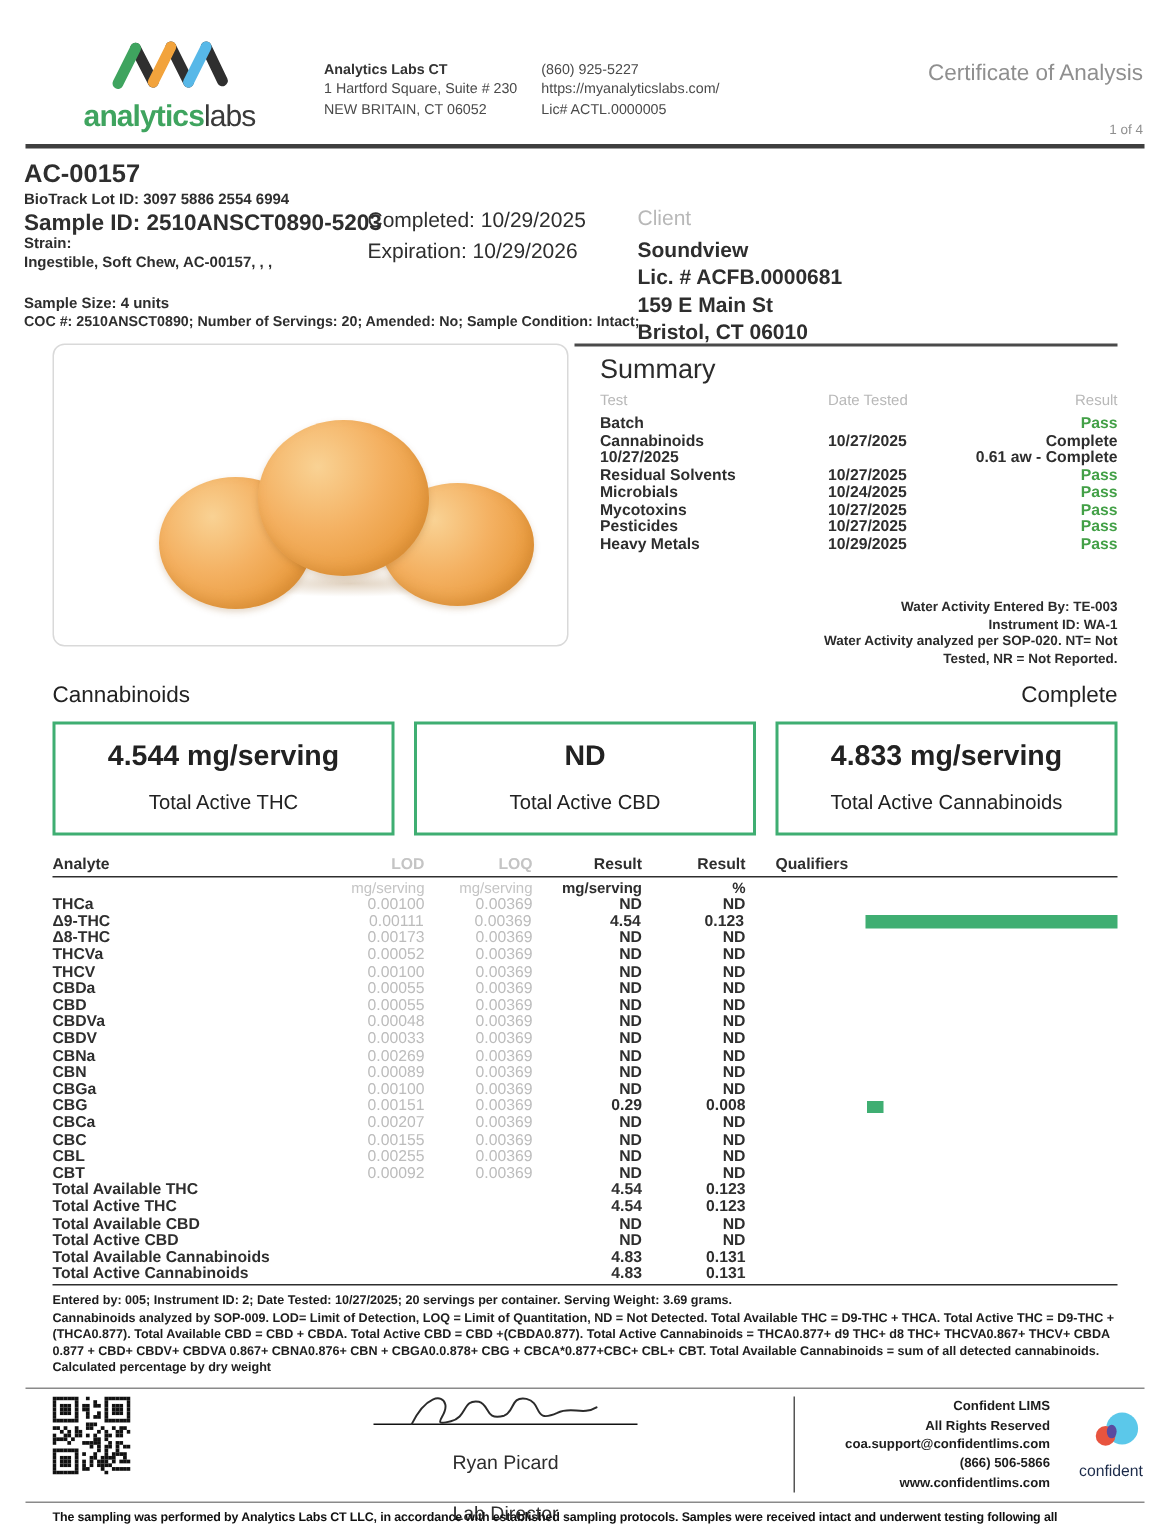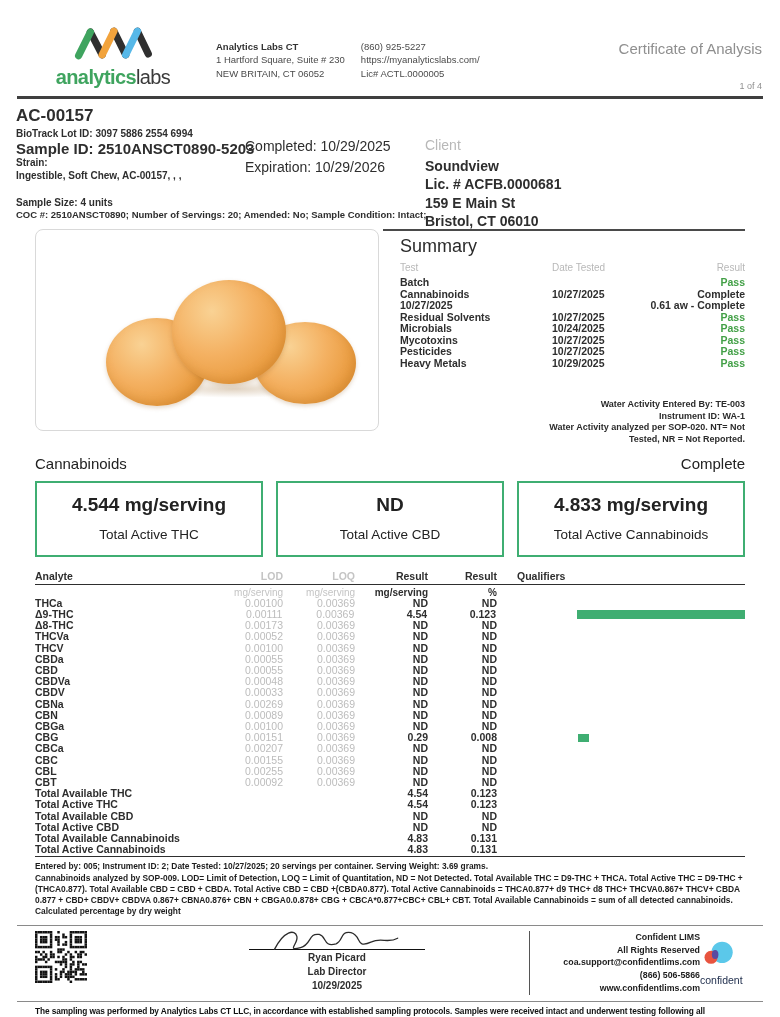--- a/index.html
+++ b/index.html
@@ -80,24 +80,24 @@
   
   .entered-notes{padding:4px 35px 0;font-size:8.4px;font-weight:600;line-height:1.32;color:#1d1d1d;}
   .entered-notes p{margin:0;}
   .hr-light{border-top:1px solid #8a8a8a;margin:8px 17px 0;}
   
   .sig-row{display:flex;align-items:flex-start;padding:5px 18px 0 35px;height:62px;}
   .qr{width:52px;height:52px;flex-shrink:0;}
   .sig-block{width:200px;margin-left:150px;text-align:center;}
   .sig-svg{display:block;margin:-4px auto -6px;}
   .sig-line{border-top:1.5px solid #111;margin:0 12px;}
-  .sig-name{font-size:10px;font-weight:700;line-height:1.3;margin-top:1px;}
+  .sig-name{font-size:13px;font-weight:400;line-height:1.3;margin-top:17px;}
   .conf-block{display:flex;margin-left:auto;border-left:1px solid #555;padding-left:12px;min-height:58px;}
   .conf-text{width:158px;text-align:right;font-size:8.8px;font-weight:700;line-height:1.45;color:#1d1d1d;}
-  .conf-logo{width:62px;text-align:left;padding-top:8px;}
+  .conf-logo{width:62px;text-align:right;padding-top:8px;}
   .conf-logo-label{font-size:10.5px;color:#1c2b4a;margin-top:1px;}
   
   .disclaimer{padding:5px 35px 0;font-size:8.3px;font-weight:700;line-height:1.2;color:#111;letter-spacing:-0.1px;}
 </style>
 </head>
 <body>
 
 <div class="page">
 
   <div class="header">

